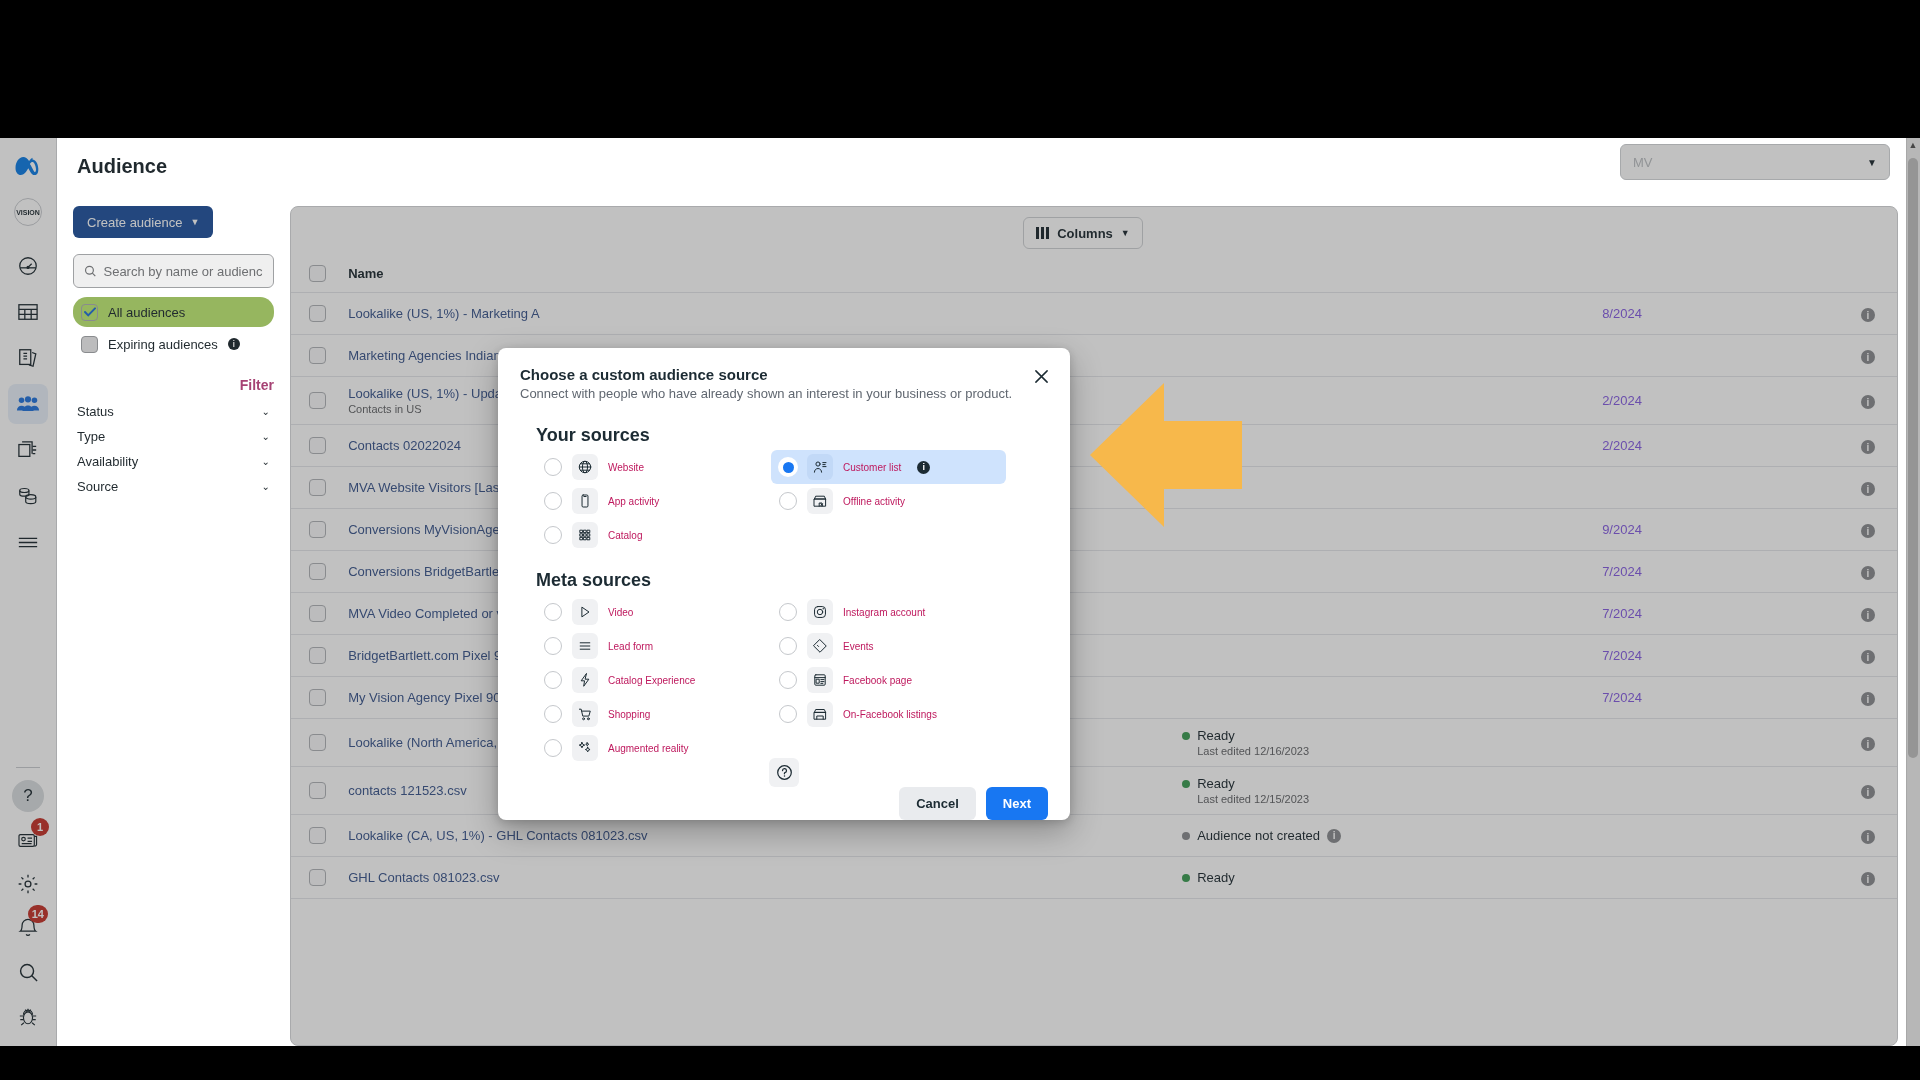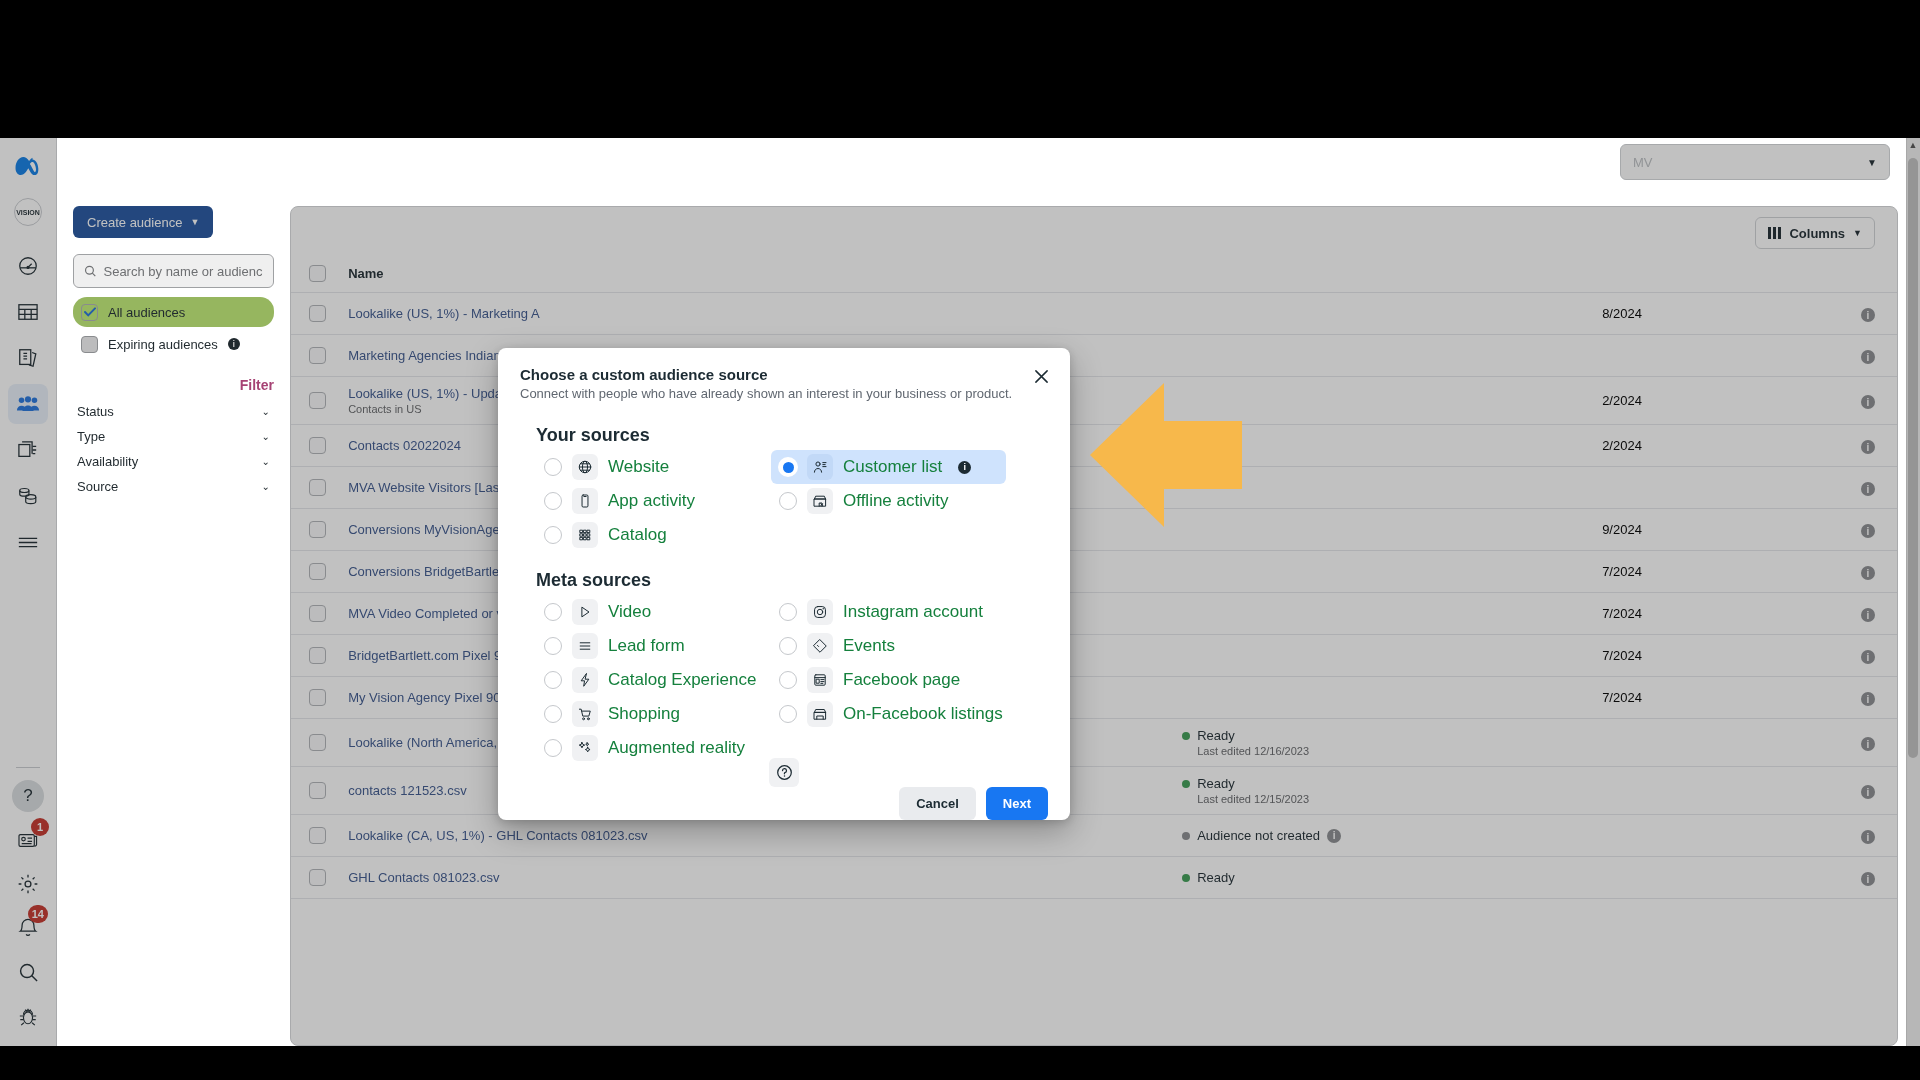--- a/index.html
+++ b/index.html
@@ -152,21 +152,21 @@
   
   #table-card {
     position: absolute; left: 290px; top: 68px;
     width: 1608px; height: 840px;
     background: #ffffff;
     border: 1px solid #dddfe2;
     border-radius: 8px;
     overflow: hidden;
   }
   #table-toolbar {
-    height: 52px; display: flex; align-items: center; justify-content: flex-end;
+    height: 52px; display: flex; align-items: center; justify-content: center;
     padding-right: 22px;
   }
   .pill-btn {
     height: 32px; padding: 0 12px;
     border: 1px solid #cfd2d6; border-radius: 6px;
     background: #fff;
     display: inline-flex; align-items: center; gap: 8px;
     font-size: 13px; font-weight: bold; color: #1c2b33;
     cursor: pointer;
   }
@@ -188,21 +188,21 @@
     vertical-align: middle;
     height: 42px;
   }
   .row-link { font-size: 13px; color: #385898; }
   .row-sub { font-size: 11px; color: #65676b; margin-top: 2px; }
   .status-wrap { display: flex; align-items: center; gap: 7px; font-size: 13px; color: #1c2b33;}
   .dot { width: 8px; height: 8px; border-radius: 4px; flex: none; }
   .dot.ready { background: #31a24c; }
   .dot.none  { background: #8a8d91; }
   .status-sub { font-size: 11px; color: #65676b; margin-top: 2px; margin-left: 15px;}
-  .date-cell { font-size: 13px; color: #000000; }
+  .date-cell { font-size: 13px; color: #8b5cf6; }
   .grey-info {
     width: 14px; height: 14px; border-radius: 7px;
     background: #8a8d91; color: #fff; font-size: 10px; font-weight:bold;
     display:inline-flex; align-items:center; justify-content:center;
   }
 
   
   #scroll-track {
     position: absolute; right: 0; top: 0; width: 14px; height: 908px;
     background: #f1f1f1; border-left: 1px solid #dcdcdc;
@@ -251,21 +251,21 @@
   .radio.on { border: 2px solid #ffffff; background: #fff; box-shadow: 0 0 0 1px #fff;}
   .radio.on::after {
     content:''; width: 11px; height: 11px; border-radius: 6px; background:#1877f2;
   }
   .src-ico {
     width: 26px; height: 26px; border-radius: 6px;
     background: #f0f1f3;
     display:flex; align-items:center; justify-content:center;
     flex: none; color:#1c2b33;
   }
-  .src-label { font-size: 17px; color:#15803d; white-space: nowrap;}
+  .src-label { font-size: 10px; color:#be185d; white-space: nowrap;}
   .src-item.selected .src-ico { background: #c2d9f7; }
   .blk-info {
     width: 13px; height: 13px; border-radius: 7px;
     background: #1c2b33; color:#fff; font-size:9px; font-weight:bold;
     display:inline-flex; align-items:center; justify-content:center;
     margin-left: 6px;
   }
   #modal-foot {
     position: absolute; left: 0; bottom: 0;
     width: 100%; height: 62px;
@@ -396,20 +396,23 @@
         </div>
         <div class="rail-icon" style="margin-top:4px;margin-bottom:10px">
           <svg width="20" height="22" viewBox="0 0 22 24" fill="none" stroke="#1c2b33" stroke-width="1.3">
               <ellipse cx="11" cy="14" rx="5" ry="6.5"></ellipse>
               <path d="M6 10.5a5 5 0 0 1 10 0"></path>
               <path d="M11 8V4M8 5l1.5 2.3M14 5l-1.5 2.3M6 12H2M20 12h-4M6 16H2.5M19.5 16H16M6.5 19.5L3.5 22M15.5 19.5L18.5 22"></path>
             </svg>
         </div>
       </div>
 
+      <div id="page-header">
+        <span id="page-title">Audience</span>
+      </div>
       <div id="acct-select">
         <span>MV</span>
         <span class="caret">▼</span>
       </div>
 
       <div id="filters">
         <button id="create-audience">
           <span>Create audience</span>
           <span class="caret">▼</span>
         </button>

